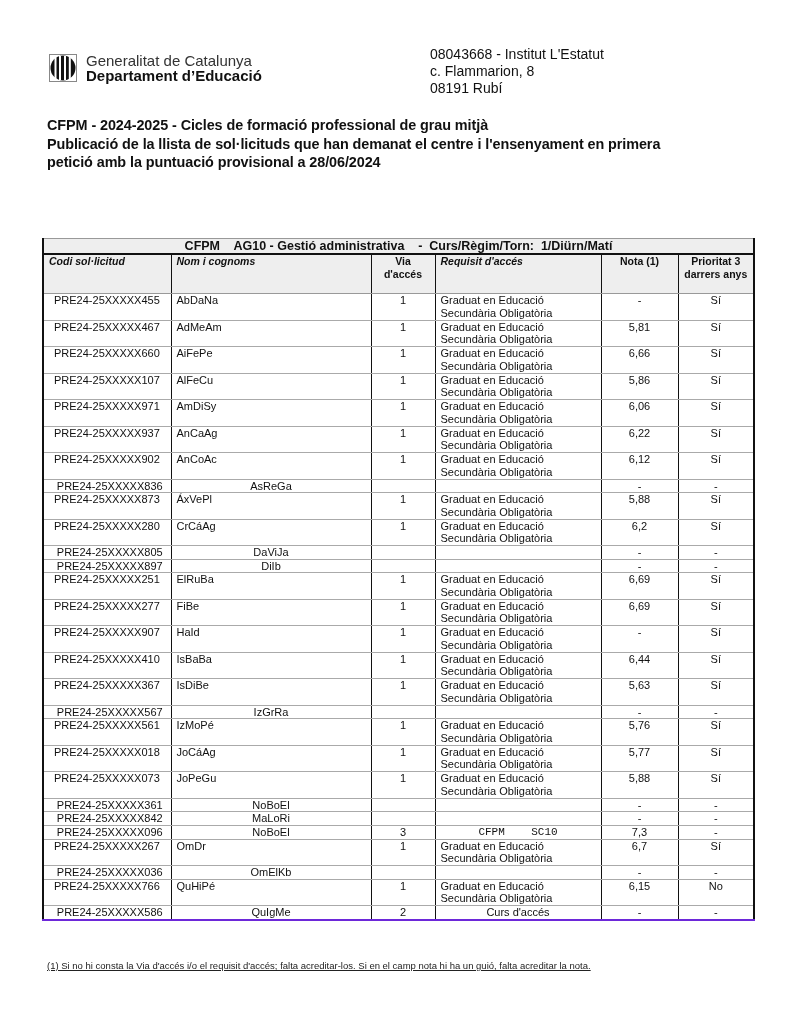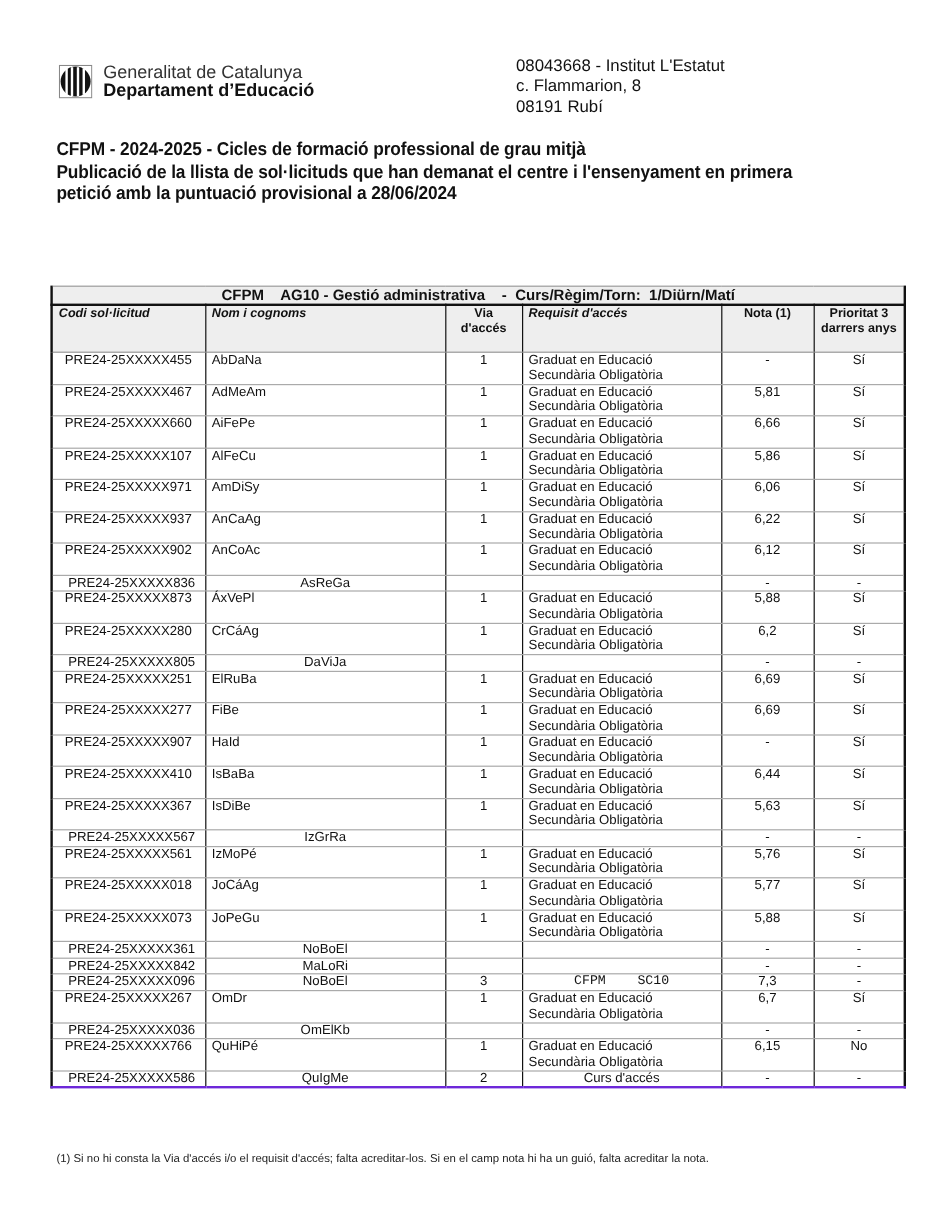--- a/index.html
+++ b/index.html
@@ -22,21 +22,21 @@
   .head th.l { text-align: left; font-style: italic; }
   .head th.c { text-align: center; }
   td { border-left: 1px solid #111; border-right: 1px solid #111; border-bottom: 1px solid #aaa; }
   tr.two td { height: 25.5px; }
   tr.one td { height: 12.5px; text-align: center; }
   td.c { text-align: center; }
   td.code { padding-left: 10px; }
   th:first-child, td:first-child { border-left: 2px solid #111; }
   th:last-child, td:last-child { border-right: 2px solid #111; }
   tr:last-child td { border-bottom: 2px solid #6d28d9; }
-  .footnote { position: absolute; left: 47px; top: 960px; font-size: 9.5px; color: #222; }
+  .footnote { position: absolute; left: 47px; top: 960px; font-size: 9.5px; color: #222; text-decoration: underline; }
 </style>
 </head>
 <body>
 
 <div class="logo">
   <div class="logo-mark">
     <svg width="28" height="28" viewBox="0 0 28 28">
       <rect x="0.5" y="0.5" width="27" height="27" fill="#fff" stroke="#888" stroke-width="1"></rect>
       <circle cx="14" cy="14" r="12.5" fill="#111"></circle>
       <rect x="5.5" y="3" width="2" height="22" fill="#fff"></rect>
@@ -168,20 +168,28 @@
           <td class="c">Sí</td>
         </tr>
         <tr class="one">
           <td class="code">PRE24-25XXXXX805</td>
           <td>DaViJa</td>
           <td class="c"></td>
           <td style="white-space: normal;"></td>
           <td class="c">-</td>
           <td class="c">-</td>
         </tr>
+        <tr class="one">
+          <td class="code">PRE24-25XXXXX897</td>
+          <td>DiIb</td>
+          <td class="c"></td>
+          <td style="white-space: normal;"></td>
+          <td class="c">-</td>
+          <td class="c">-</td>
+        </tr>
         <tr class="two">
           <td class="code">PRE24-25XXXXX251</td>
           <td>ElRuBa</td>
           <td class="c">1</td>
           <td style="white-space: normal;">Graduat en Educació Secundària Obligatòria</td>
           <td class="c">6,69</td>
           <td class="c">Sí</td>
         </tr>
         <tr class="two">
           <td class="code">PRE24-25XXXXX277</td>

